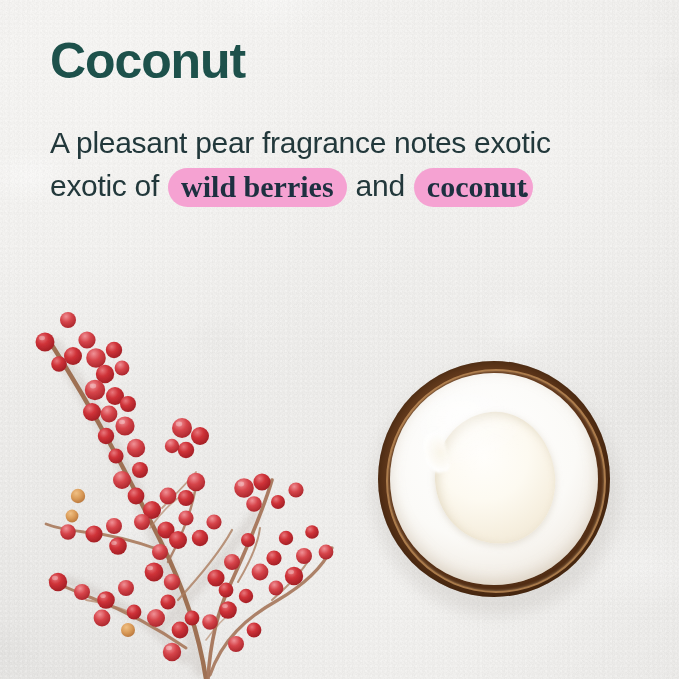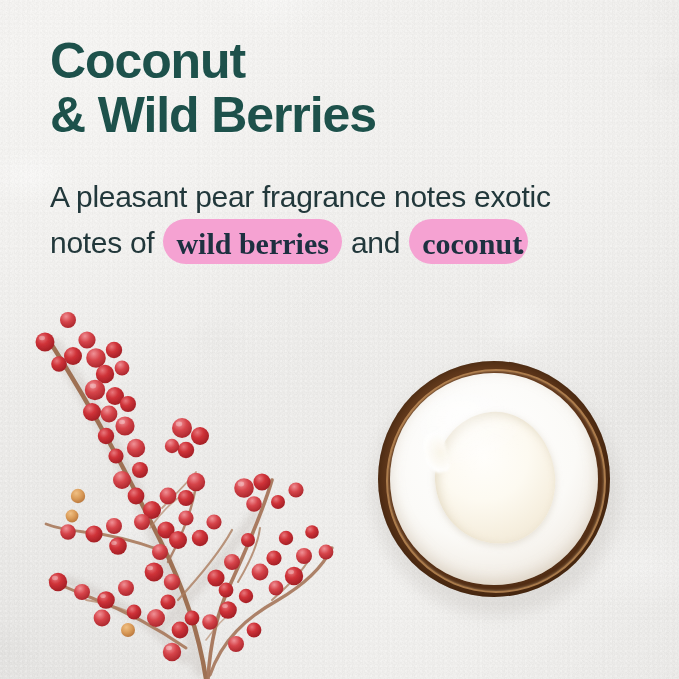--- a/index.html
+++ b/index.html
@@ -94,21 +94,21 @@
     font-weight: 400;
     letter-spacing: -0.3px;
   }
   .subhead .ln { display: block; white-space: nowrap; }
 
   .pill {
     display: inline-block;
     background: #f5a2d2;
     color: #1d3040;
     border-radius: 999px;
-    padding: 7px 13px 3px 13px;
+    padding: 1px 13px 3px 13px;
     margin: 0 1px;
     font-family: "Liberation Serif", serif;
     font-weight: 700;
     font-size: 30px;
     line-height: 35px;
     letter-spacing: 0px;
     vertical-align: baseline;
     position: relative;
     top: 1px;
   }
@@ -247,26 +247,25 @@
   <div class="bg-base"></div>
   <div class="bg-mottle"></div>
   <div class="bg-grain"></div>
   <div class="bg-speckle"></div>
   <div class="bg-vignette"></div>
 
   <div class="text-block">
 
     <h1 class="headline">
       <span class="ln">Coconut</span>
-      <span class="ln">&amp; Wild Berries</span>
     </h1>
 
     <p class="subhead">
       <span class="ln">A pleasant pear fragrance notes exotic</span>
-      <span class="ln"><span>notes of</span>
+      <span class="ln"><span>exotic of</span>
         <span class="pill">wild berries</span>
         <span>and</span>
         <span class="pill trail-dot">coconut</span><span class="trailing-period">.</span>
       </span>
     </p>
 
   </div>
 
   <div class="coconut">
     <div class="coco-shadow"></div>

